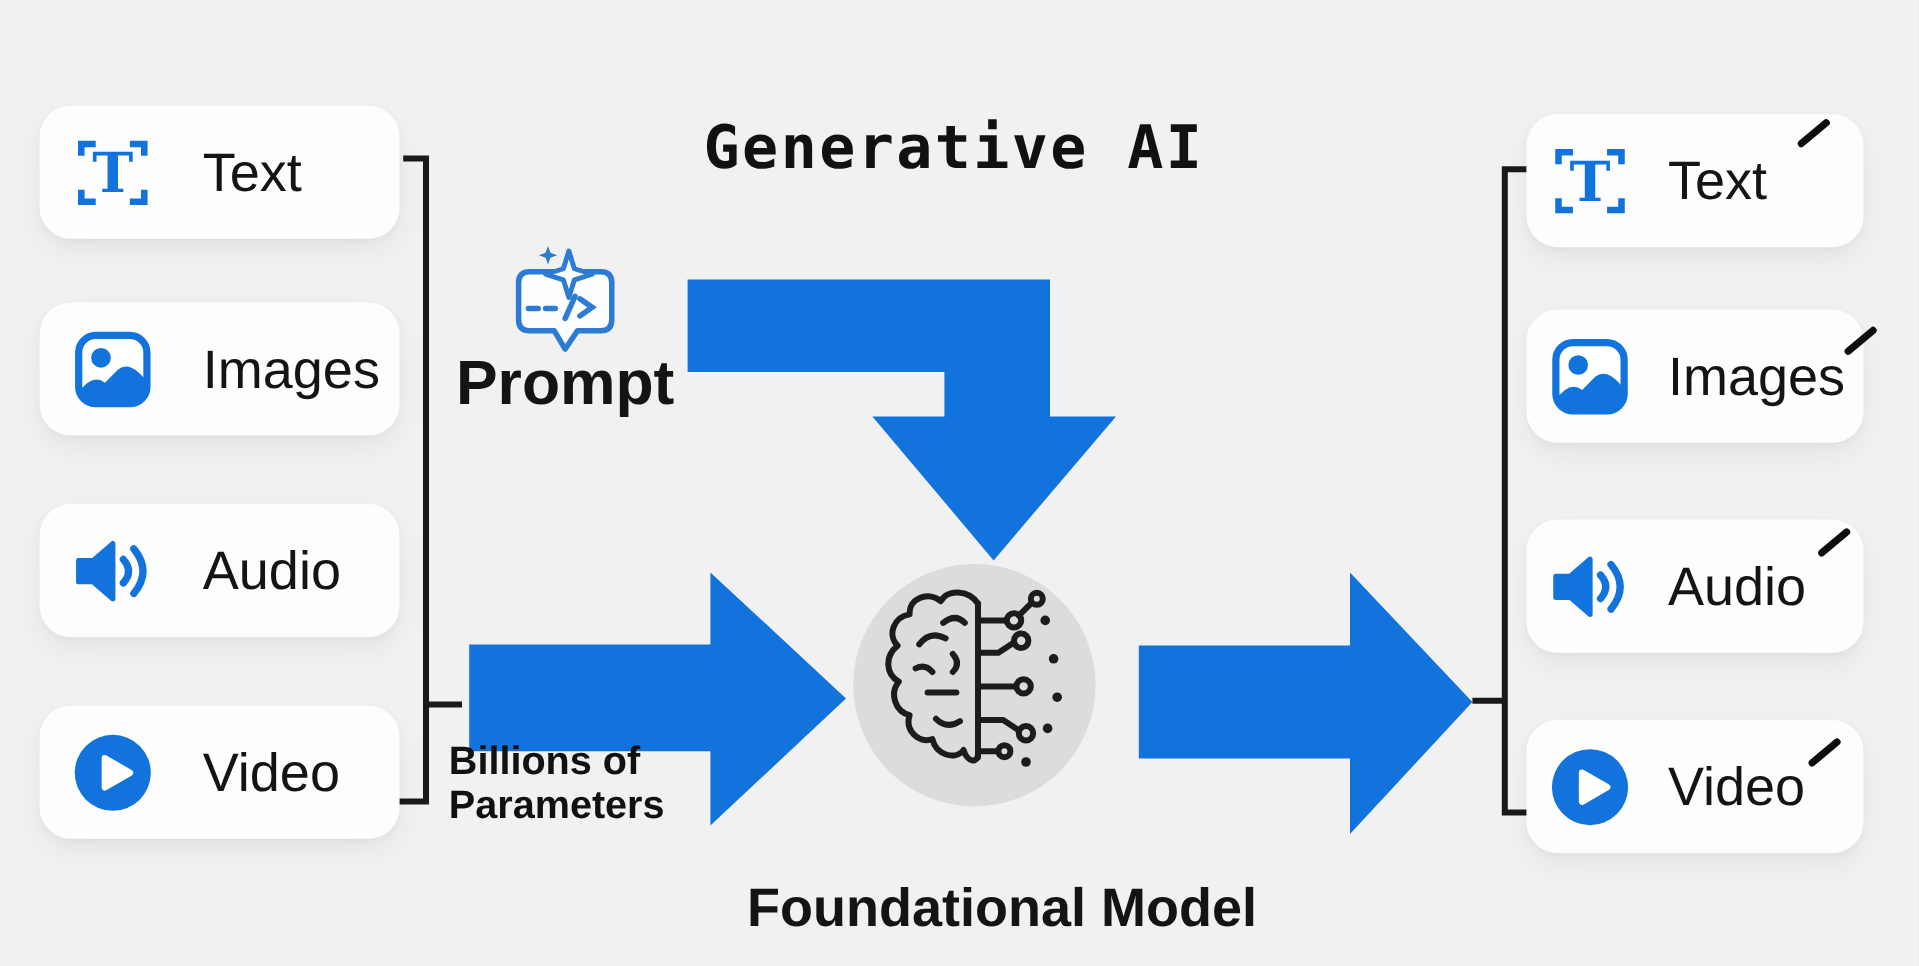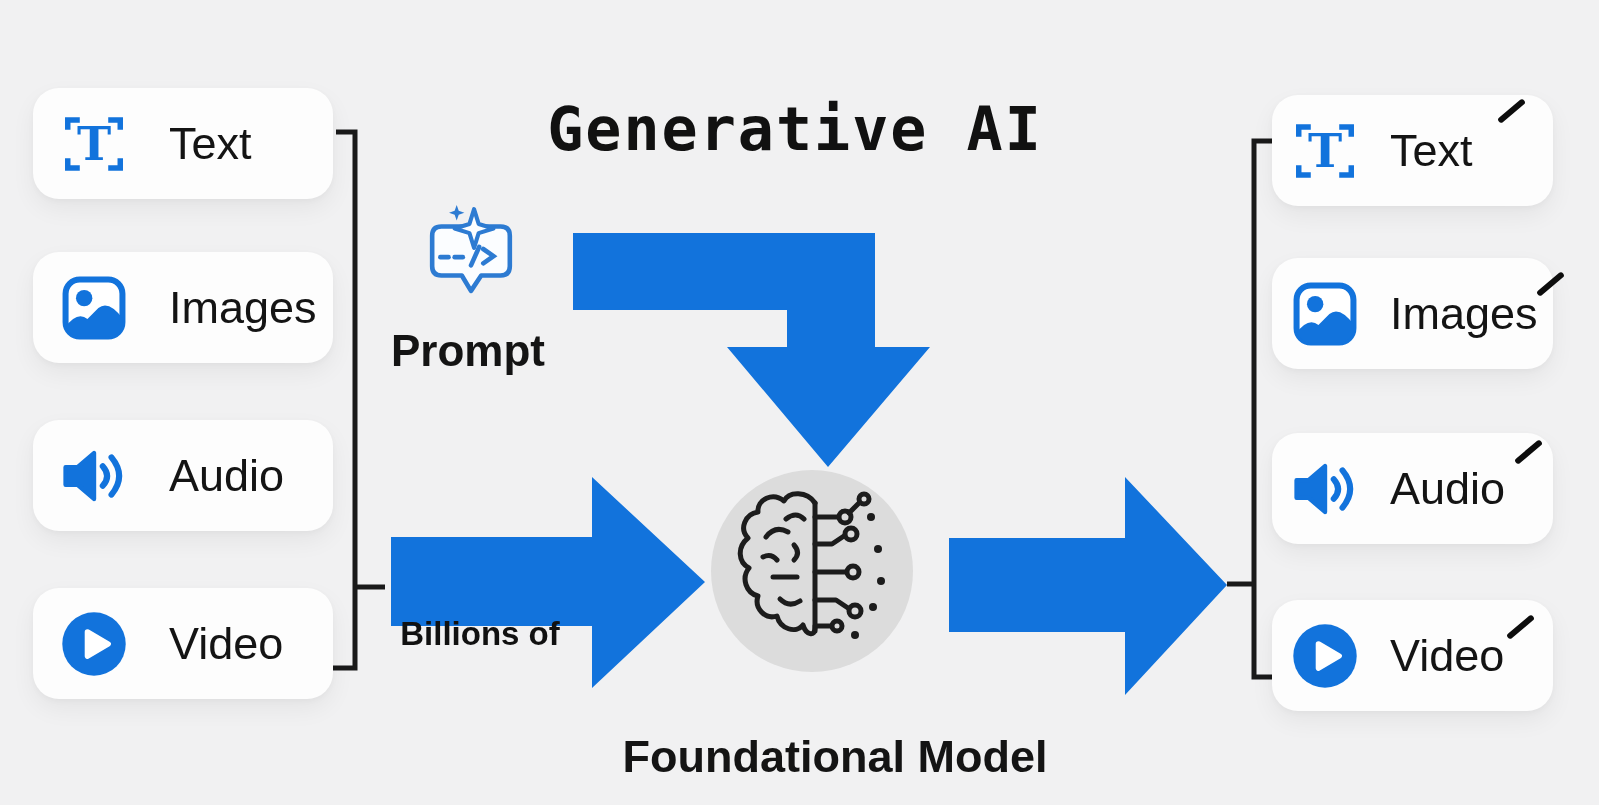--- a/index.html
+++ b/index.html
@@ -2,21 +2,21 @@
 <html><head>
 <meta charset="utf-8">
 <style>
   html,body{margin:0;padding:0;background:#e9e9ea;}
   .canvas{
     position:relative;width:1599px;height:805px;overflow:hidden;
     background:#f1f1f2;font-family:"Liberation Sans", sans-serif;color:#161616;
   }
   .title{
     position:absolute;left:540px;top:94px;width:510px;text-align:center;
-    font-family:"DejaVu Sans Mono", monospace;font-weight:700;font-size:60px;
+    font-family:"DejaVu Sans Mono", monospace;font-weight:700;font-size:50px;
     letter-spacing:2px;color:#111;
   }
   .card{
     position:absolute;width:300px;height:111px;background:#fdfdfd;border-radius:26px;
     box-shadow:0 10px 24px rgba(0,0,0,0.055), 0 2px 6px rgba(0,0,0,0.03);
     display:flex;align-items:center;box-sizing:border-box;padding-left:26px;gap:40px;
   }
   .card.right{width:281px;padding-left:18px;gap:30px;}
   .card .label{font-size:45px;font-weight:400;color:#141414;white-space:nowrap;}
   .icon{width:70px;height:70px;flex:0 0 auto;display:flex;align-items:center;justify-content:center;}
@@ -25,25 +25,25 @@
     position:absolute;width:33px;height:6px;background:#0d0d0d;border-radius:3px;
     transform:rotate(-40deg);
   }
   .slash-text{right:25px;top:13px;}
   .slash-images{right:-14px;top:23px;}
   .slash-audio{right:8px;top:16px;}
   .slash-video{right:16px;top:24px;}
   .overlay{position:absolute;left:0;top:0;width:1599px;height:805px;}
   .prompt-icon{position:absolute;left:424px;top:202px;width:94px;height:96px;}
   .prompt-label{
-    position:absolute;left:380px;top:290px;width:176px;text-align:center;
-    font-size:44px;font-weight:600;color:#141414;margin-top:36px;
+    position:absolute;left:380px;top:290px;width:176px;text-align:left;
+    font-size:52px;font-weight:600;color:#141414;
   }
   .params-label{
-    position:absolute;left:374px;top:615px;width:212px;text-align:center;
+    position:absolute;left:374px;top:615px;width:212px;
     font-size:33px;font-weight:700;line-height:1.13;color:#111;
   }
   .model-label{
     position:absolute;left:585px;top:698px;width:500px;text-align:center;
     font-size:45px;font-weight:600;color:#141414;margin-top:33px;
   }
 </style>
 </head>
 <body>
 
@@ -109,20 +109,21 @@
           <path d="M30,54 H38"></path>
         <path d="M46,62 L54,44"></path>
         <path d="M58,46 L68,53 L58,60"></path>
       </g>
     </svg>
   </div>
   <div class="prompt-label">Prompt</div>
 
   <div class="params-label">
     <div>Billions of</div>
+    <div>Parameters</div>
   </div>
 
   <div class="model-label">Foundational Model</div>
 
   <div class="card" style="left:33px;top:88px">
     <span class="icon">
       <svg viewBox="0 0 64 64">
           <g stroke="#1273DC" stroke-width="5" fill="none">
         <path d="M8,19 V10 H19"></path>
             <path d="M45,10 H56 V19"></path>

